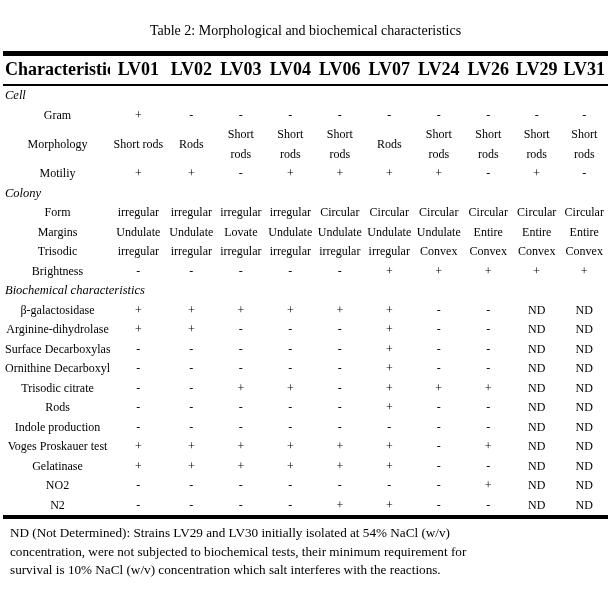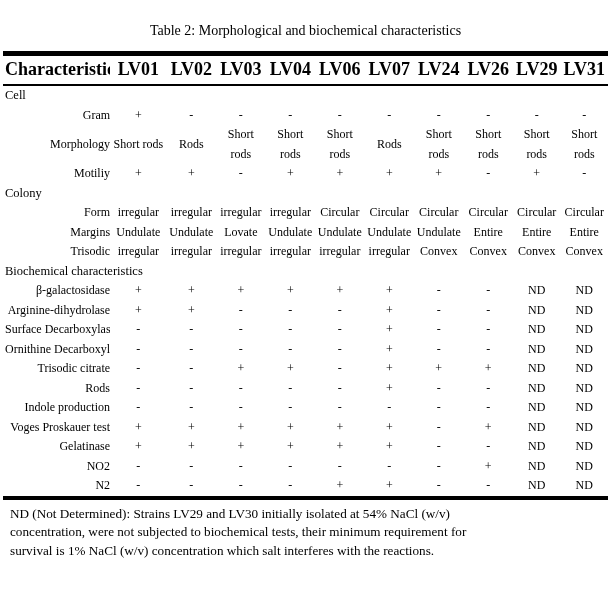--- a/index.html
+++ b/index.html
@@ -34,28 +34,29 @@
   thead th.label { text-align: left; padding-left: 2px; }
   tbody td {
     font-size: 12px;
     line-height: 19.5px;
     padding: 0;
     text-align: center;
     vertical-align: middle;
   }
   tbody td.val { white-space: pre-line; overflow: visible; }
   tbody td.label {
-    text-align: right;
+    text-align: center;
     white-space: nowrap;
     overflow: hidden;
     padding-left: 2px;
     margin-left: 24px;
   }
   tbody td.section {
     text-align: left;
+    font-style: italic;
     font-size: 12.5px;
     padding-left: 2px;
   }
   .footnote {
     font-size: 13.2px;
     line-height: 18.5px;
     padding: 5px 8px 0 10px;
   }
 </style>
 </head>
@@ -178,20 +179,33 @@
           <td class="val">irregular</td>
           <td class="val">irregular</td>
           <td class="val">irregular</td>
           <td class="val">irregular</td>
           <td class="val">Convex</td>
           <td class="val">Convex</td>
           <td class="val">Convex</td>
           <td class="val">Convex</td>
         </tr>
         <tr>
+          <td class="label">Brightness</td>
+          <td class="val">-</td>
+          <td class="val">-</td>
+          <td class="val">-</td>
+          <td class="val">-</td>
+          <td class="val">-</td>
+          <td class="val">+</td>
+          <td class="val">+</td>
+          <td class="val">+</td>
+          <td class="val">+</td>
+          <td class="val">+</td>
+        </tr>
+        <tr>
           <td colspan="11" class="section">Biochemical characteristics</td>
         </tr>
         <tr>
           <td class="label">β-galactosidase</td>
           <td class="val">+</td>
           <td class="val">+</td>
           <td class="val">+</td>
           <td class="val">+</td>
           <td class="val">+</td>
           <td class="val">+</td>
@@ -329,15 +343,15 @@
           <td class="val">-</td>
           <td class="val">ND</td>
           <td class="val">ND</td>
         </tr>
       </tbody>
   </table>
 
   <div class="footnote">
     <div>ND (Not Determined): Strains LV29 and LV30 initially isolated at 54% NaCl (w/v)</div>
     <div>concentration, were not subjected to biochemical tests, their minimum requirement for</div>
-    <div>survival is 1% NaCl (w/v) concentration which salt interferes with the reactions.</div>
+    <div>survival is 10% NaCl (w/v) concentration which salt interferes with the reactions.</div>
   </div>
 </div>
 
 </body></html>

